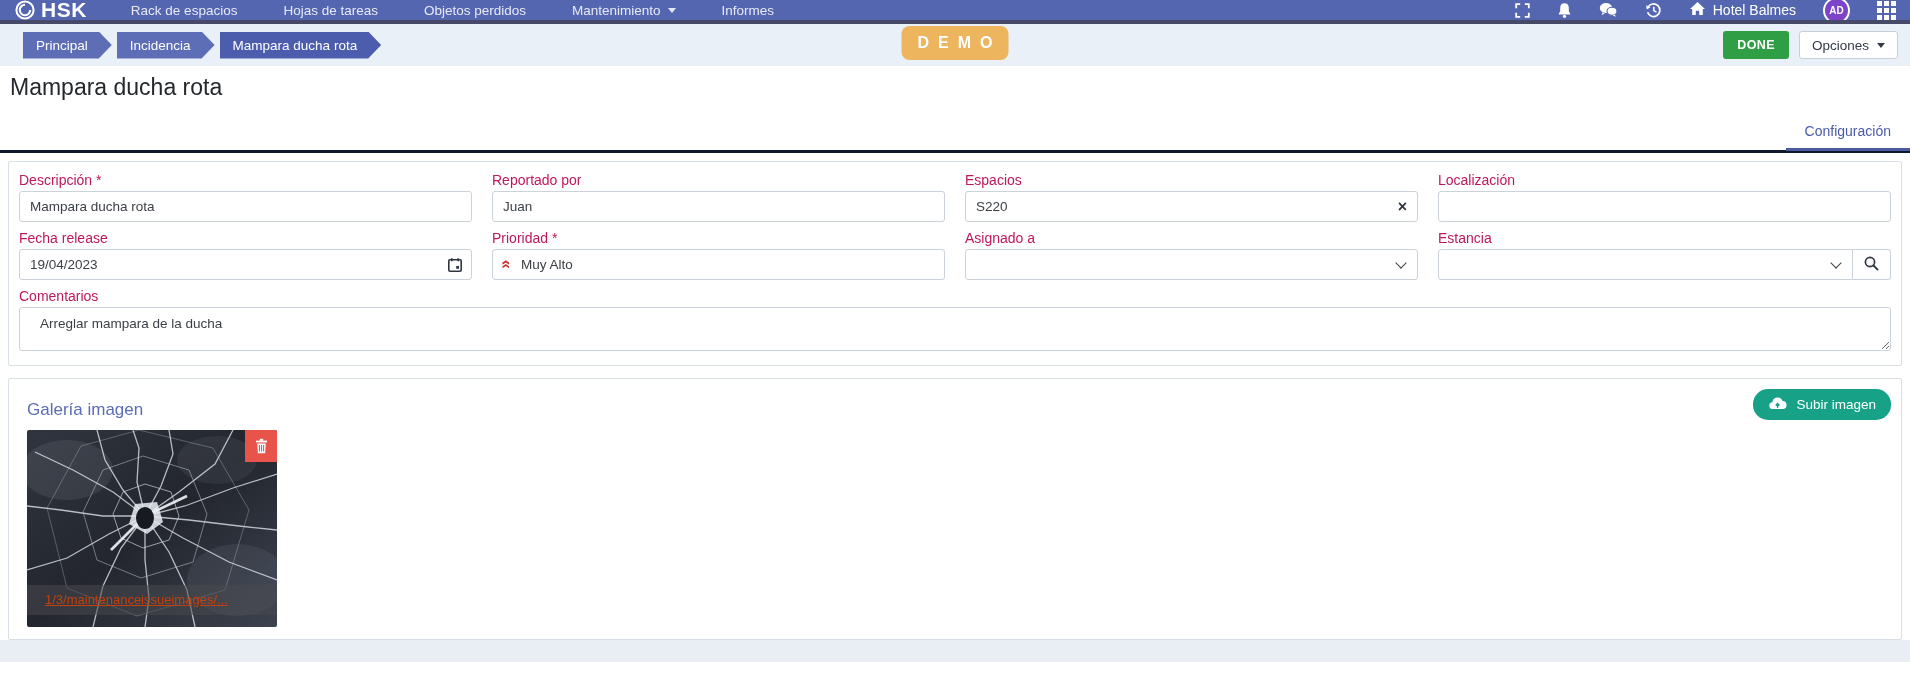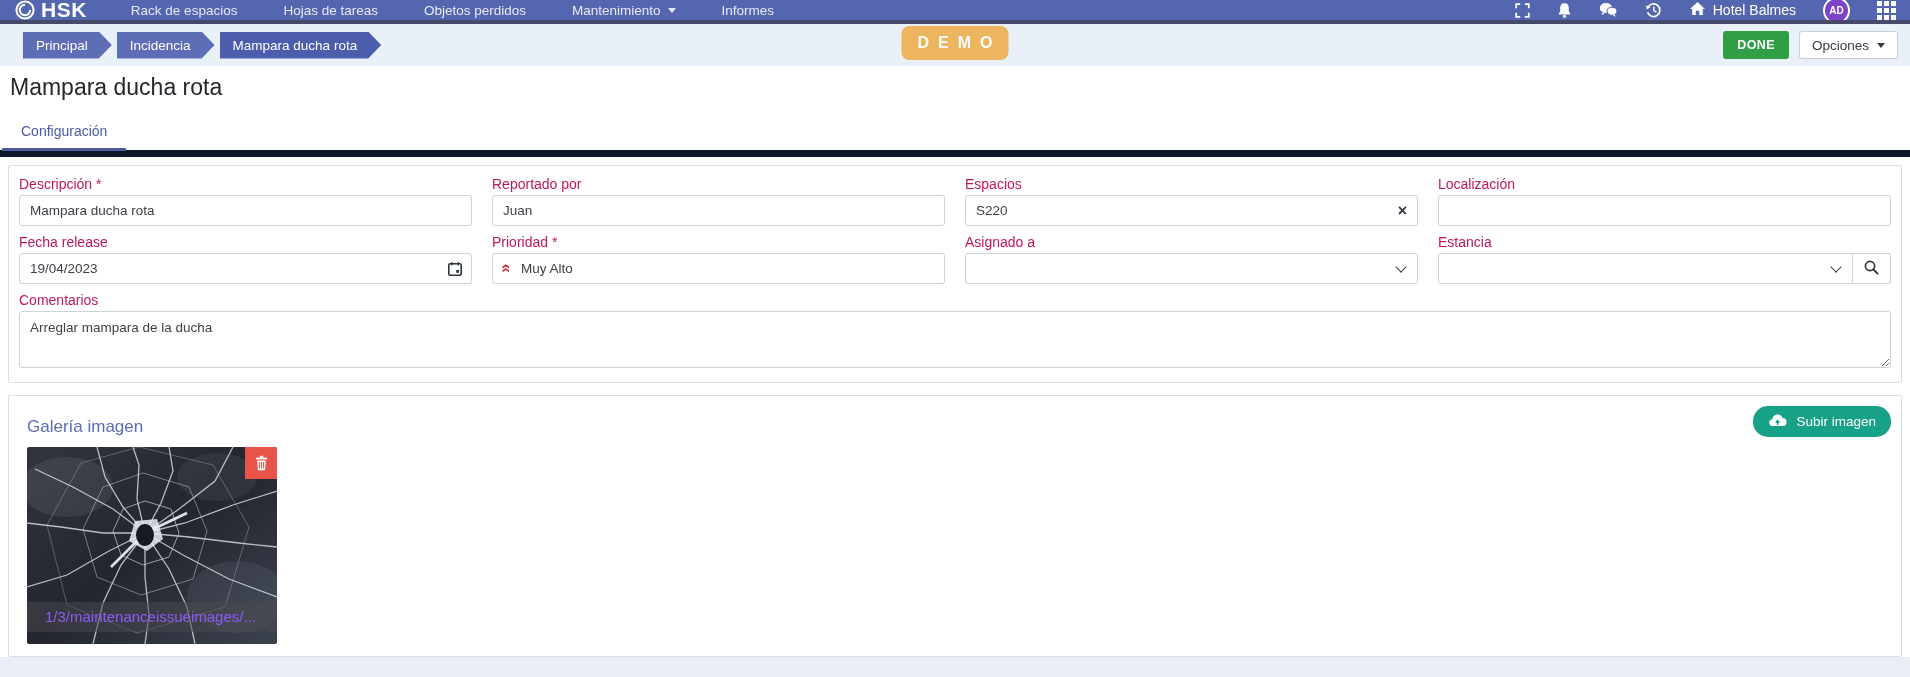--- a/index.html
+++ b/index.html
@@ -44,21 +44,21 @@
   .btn-done { background:#2f9e44; color:#fff; border:none; border-radius:3px;
     height:28px; padding:0 14px; font-size:12.5px; font-weight:700;
     letter-spacing:.4px; cursor:pointer; font-family:inherit; }
   .btn-opciones { background:#fff; color:#333a46; border:1px solid #c8cfd7;
     border-radius:3px; height:28px; padding:0 12px; font-size:13.5px;
     display:flex; align-items:center; gap:8px; cursor:pointer; font-family:inherit; }
   .btn-opciones .caret { border-top-color:#333a46; }
 
   
   .page-title { margin:8px 0 0 10px; font-size:23px; color:#24272c; font-weight:400; }
-  .tabs { margin-top:14px; padding-left:2px; border-bottom:7px solid #0f172a; }
+  .tabs { margin-top:14px; padding-left:2px; border-bottom:3px solid #0f172a;text-align:right; }
   .tab { display:inline-block; padding:8px 19px 9px; font-size:14px; color:#4a5aa8;
     border-bottom:3px solid #4c5aa0; margin-bottom:-1px; cursor:pointer; }
 
   
   .panel { margin:8px 8px 0; border:1px solid #d9dfe7; border-radius:2px;
     padding:10px; background:#fff; }
   .form-grid { display:grid; grid-template-columns:repeat(4,1fr);
     column-gap:20px; row-gap:8px; }
   .fgroup label { display:block; font-size:14px; color:#be185d; margin-bottom:3px; }
   .control { position:relative; }
@@ -78,37 +78,37 @@
     background:#fff; position:relative; cursor:pointer; }
   .chev { position:absolute; right:12px; top:9px; width:8px; height:8px;
     border-right:1.6px solid #3c4147; border-bottom:1.6px solid #3c4147;
     transform:rotate(45deg); }
   .input-group { display:flex; }
   .input-group .select-box { flex:1; border-radius:3px 0 0 3px; }
   .addon-btn { width:38px; height:31px; background:#fff; border:1px solid #cbd2da;
     border-left:none; border-radius:0 3px 3px 0; display:flex; align-items:center;
     justify-content:center; cursor:pointer; }
   .full-row { grid-column:1 / -1; }
-  textarea.txt { height:57px; padding:8px 10px; resize:both; }
+  textarea.txt { height:44px; padding:8px 20px; resize:both; }
 
   
   .gallery-head { display:flex; justify-content:space-between; align-items:flex-end; }
   .gallery-title { font-size:17px; color:#5b6cb8; font-weight:400; padding-left:8px; }
   .btn-upload { display:flex; align-items:center; gap:9px; background:#17a288;
     color:#fff; border:none; border-radius:15px; height:31px; padding:0 15px;
     font-size:13.5px; cursor:pointer; font-family:inherit; }
   .thumb { position:relative; width:250px; height:197px; margin:10px 0 2px 8px;
     border-radius:2px; overflow:hidden; cursor:pointer; }
   .thumb svg { display:block; }
   .thumb-del { position:absolute; top:0; right:0; width:32px; height:32px;
     background:#e8544a; border:none; display:flex; align-items:center;
     justify-content:center; cursor:pointer; }
   .thumb-cap { position:absolute; left:0; right:0; bottom:12px; height:30px;
-    background:rgba(72,72,78,.55); color:#8b5cf6; font-size:15px; line-height:30px;
-    padding-left:18px; white-space:nowrap; overflow:hidden; }
+    background:rgba(72,72,78,.55); color:#c2410c; font-size:13px; line-height:30px;
+    padding-left:18px; white-space:nowrap; overflow:hidden;text-decoration:underline; }
   .bottom-strip { height:22px; background:#e9edf4; margin-top:0; }
 </style>
 </head>
 <body>
 
 <div class="navbar">
   <div class="logo">
     <span>
       <svg width="22" height="22" viewBox="0 0 22 22">
         <circle cx="11" cy="11" r="8.6" fill="none" stroke="#fff" stroke-width="2"></circle>

